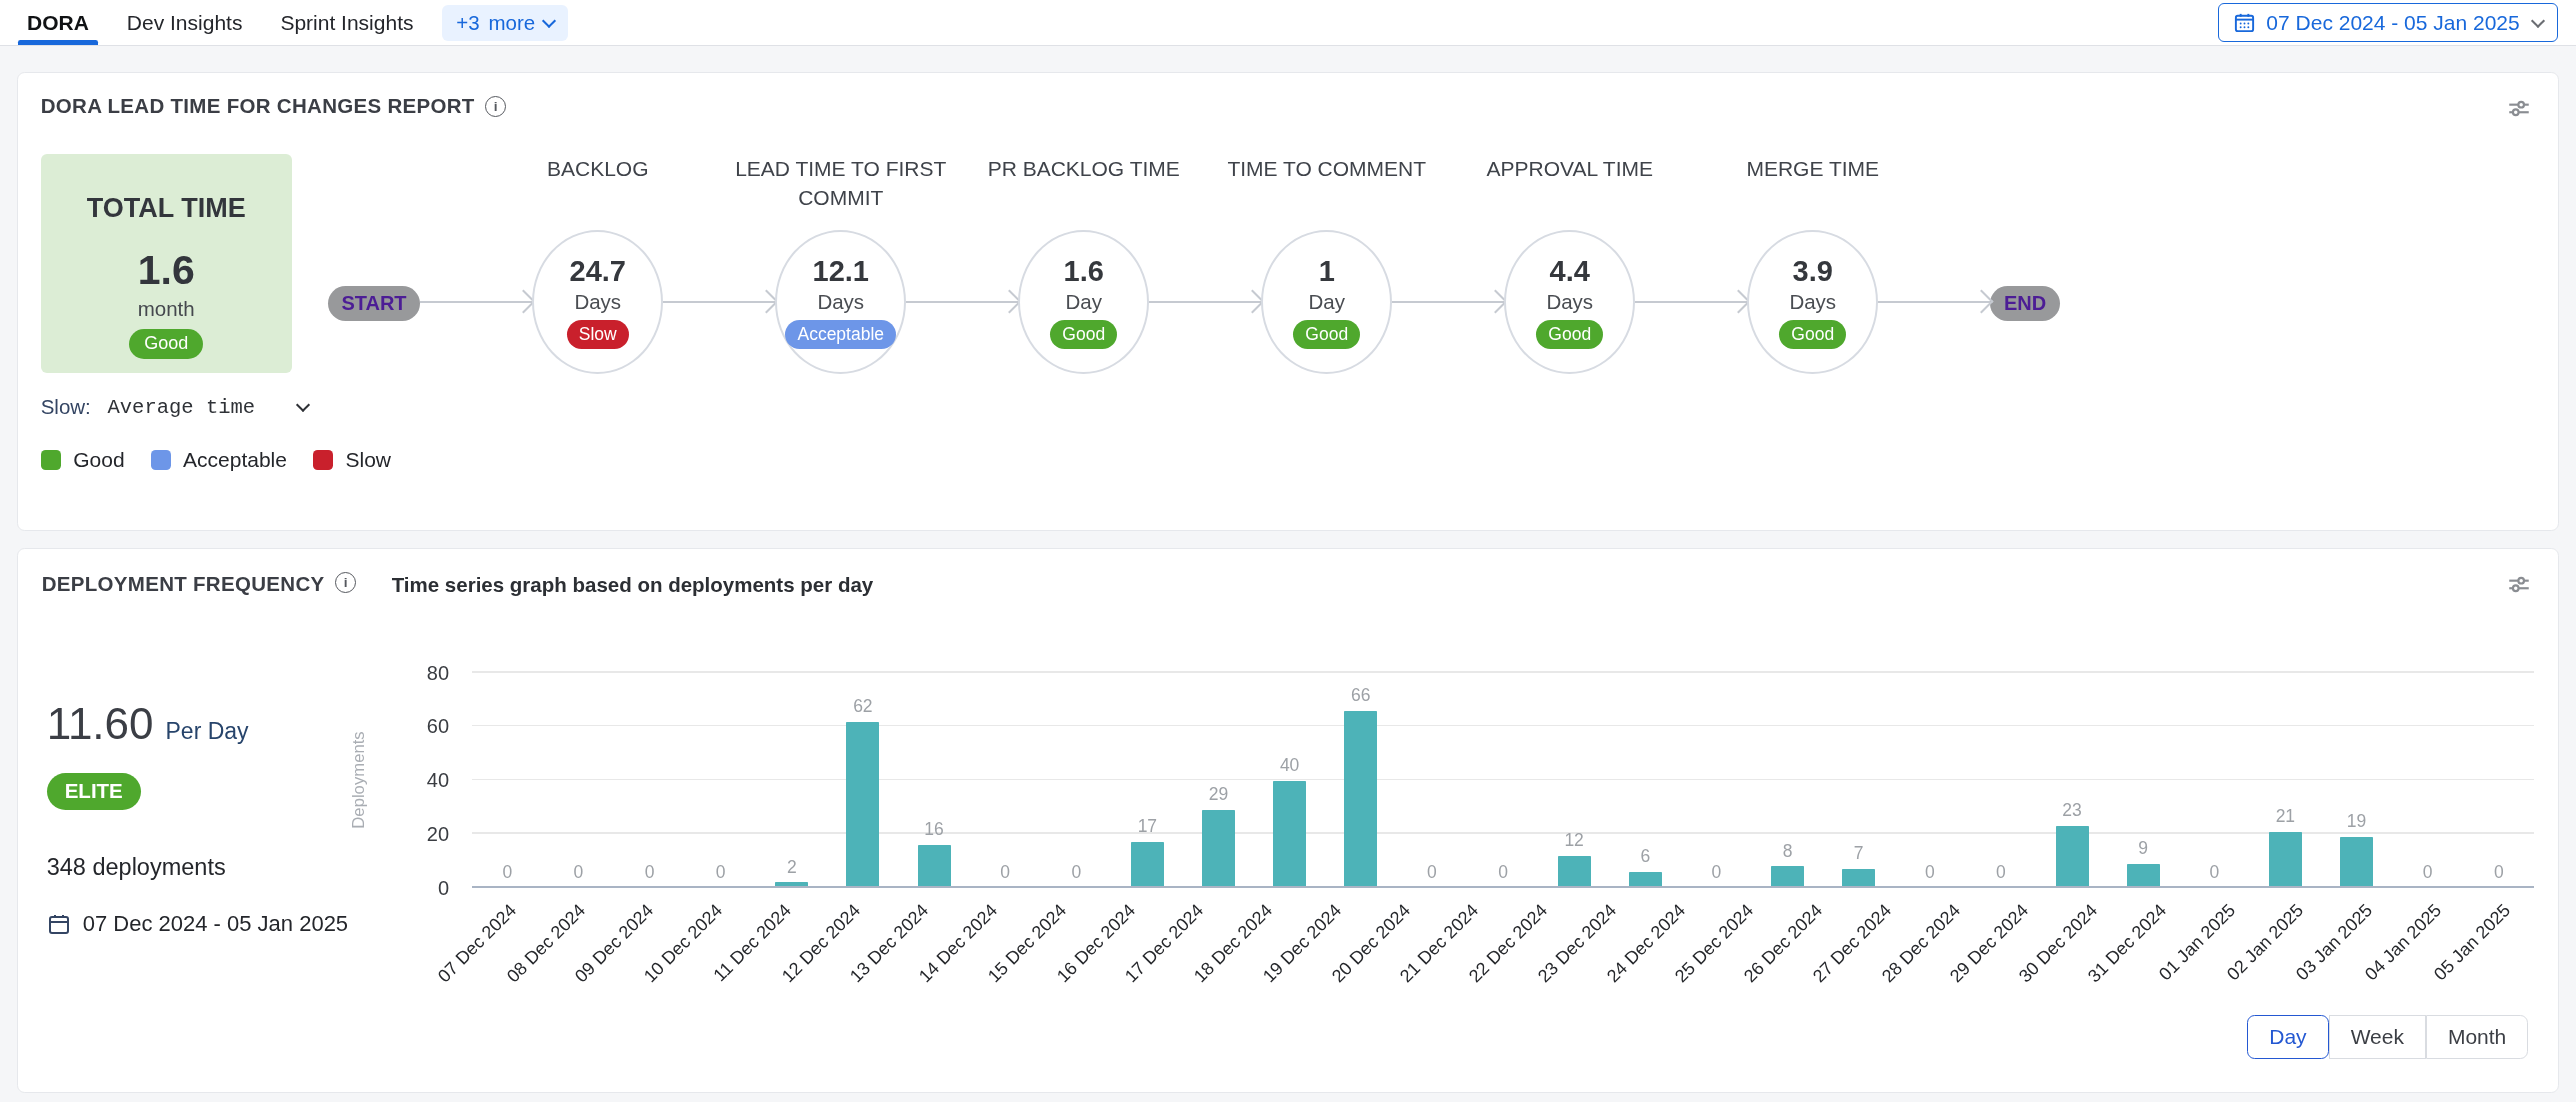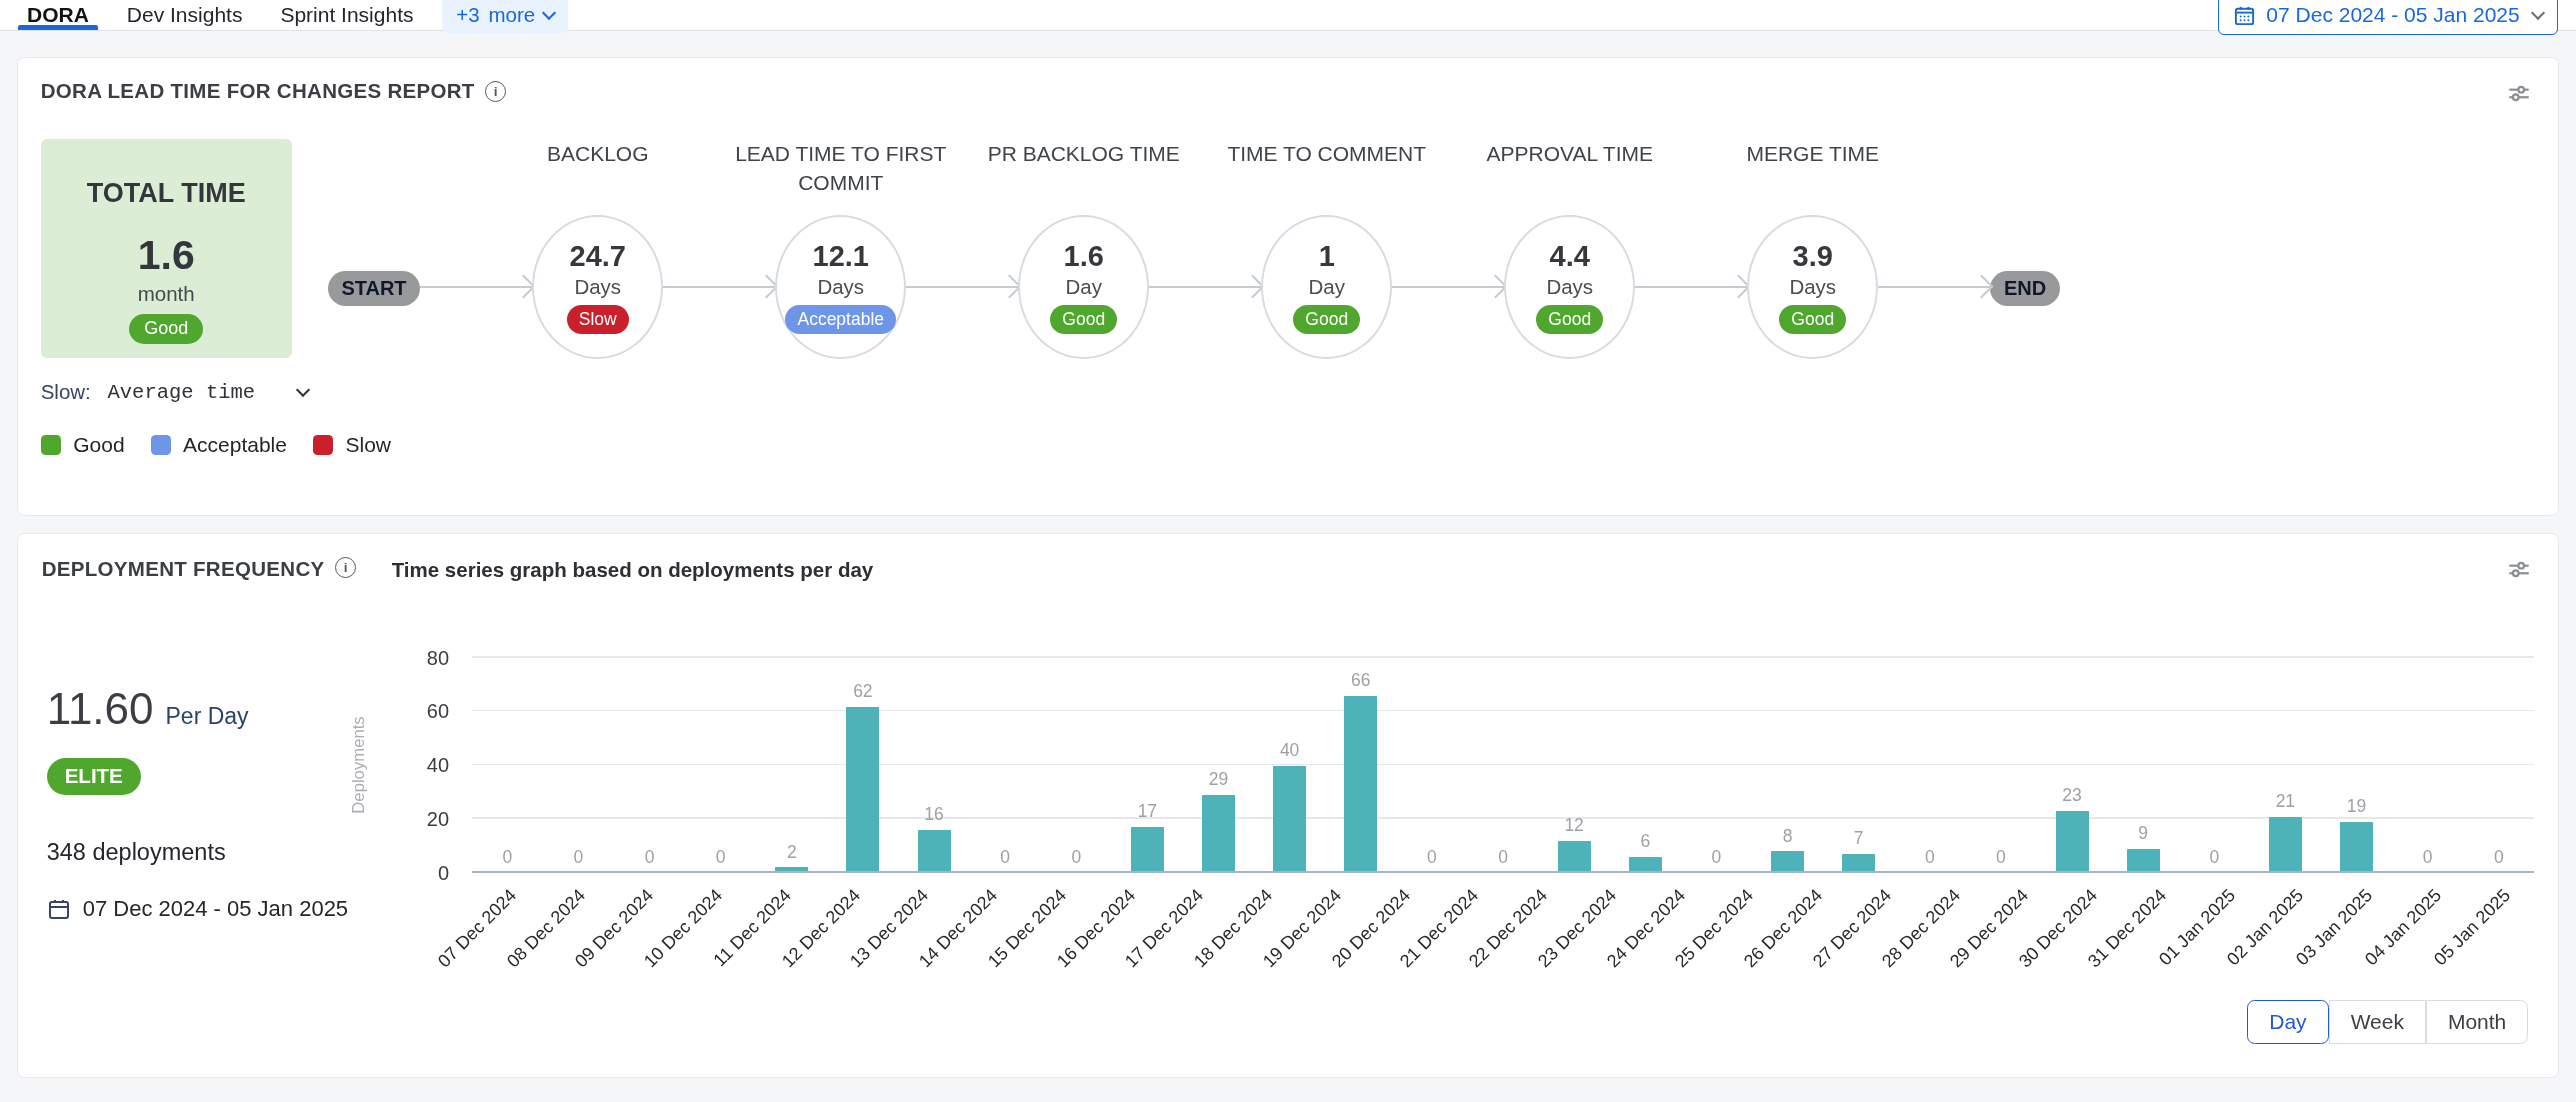--- a/index.html
+++ b/index.html
@@ -1,20 +1,20 @@
 <!DOCTYPE html>
 <html style="font-size:12px"><head>
 <meta charset="utf-8">
 <style>
   * { margin:0; padding:0; box-sizing:border-box; }
   html,body { width:2576px; height:1102px; overflow:hidden; }
   body { background:#f5f6f8; font-family:"Liberation Sans", sans-serif; color:#3d4149; }
 
   
-  .topbar { height:31px; background:#fff; border-bottom:1.5px solid #dfe1e6; display:flex; align-items:stretch; justify-content:space-between; padding:0 18px; }
+  .topbar { height:46px; background:#fff; border-bottom:1.5px solid #dfe1e6; display:flex; align-items:stretch; justify-content:space-between; padding:0 18px; }
   .tabs { display:flex; align-items:stretch; gap:20px; }
   .tab { display:flex; align-items:center; padding:0 9px; font-size:21px; color:#24262b; cursor:pointer; position:relative; }
   .tab.active { font-weight:700; color:#101214; }
   .tab.active::after { content:""; position:absolute; left:0; right:0; bottom:0; height:4.6px; background:#1868db; border-radius:2.3px 2.3px 0 0; }
   .more-chip { align-self:center; display:flex; align-items:center; gap:9px; background:#e9f2ff; color:#1868db; border-radius:6px; padding:6px 13.7px; font-size:20.5px; cursor:pointer; }
   .more-chip .plus { font-weight:500; }
   .chev { width:10px; height:10px; border-right:2.3px solid currentColor; border-bottom:2.3px solid currentColor; transform:rotate(45deg) translate(-1.5px,-1.5px); display:inline-block; }
   .datebtn { align-self:center; display:flex; align-items:center; gap:10.6px; border:1.5px solid #1868db; color:#1868db; border-radius:6px; padding:6.8px 13.7px; font-size:21px; font-weight:500; background:#fff; cursor:pointer; }
   .datebtn .chev { color:#6b6e73; margin-left:3px; }
 
@@ -28,21 +28,21 @@
   .filter-icon { position:absolute; top:23px; right:26px; cursor:pointer; }
 
   
   .flow-row { display:flex; align-items:flex-start; margin-top:36px; }
   .total-card { width:251px; height:219px; background:#dcedd5; border-radius:6px; margin-right:36px; display:flex; flex-direction:column; align-items:center; flex:none; }
   .total-title { font-size:27px; font-weight:700; color:#33363c; margin-top:39px; }
   .total-value { font-size:41px; font-weight:600; color:#33363c; margin-top:23px; }
   .total-unit { font-size:20.5px; color:#45484e; margin-top:3px; }
   .status-pill { display:inline-block; color:#fff; font-size:18px; border-radius:758px; padding:4.6px 15px; margin-top:7.6px; }
   .flow-track { display:flex; align-items:flex-start; flex:none; }
-  .flow-endpill { background:#98999b; color:#0f172a; font-size:20px; font-weight:600; border-radius:758px; padding:6px 13.7px; margin-top:132px; flex:none; }
+  .flow-endpill { background:#98999b; color:#4c1d95; font-size:20px; font-weight:600; border-radius:758px; padding:6px 13.7px; margin-top:132px; flex:none; }
   .flow-arrow { width:112px; height:1.5px; background:#c6cad1; margin-top:147px; position:relative; flex:none; }
   .flow-arrow::after { content:""; position:absolute; right:0; top:-7.6px; width:15px; height:15px; border-top:2.3px solid #c6cad1; border-right:2.3px solid #c6cad1; transform:rotate(45deg); }
   .stage { width:131px; position:relative; padding-top:76px; flex:none; }
   .stage-label { position:absolute; top:0; left:50%; transform:translateX(-50%); width:250px; text-align:center; font-size:21px; line-height:29px; color:#3f434a; }
   .stage-circle { width:131px; height:144px; border:2.3px solid #d7dbe2; border-radius:50%; background:#fff; display:flex; flex-direction:column; align-items:center; justify-content:center; }
   .stage-value { font-size:29px; font-weight:600; color:#35383d; }
   .stage-unit { font-size:20.5px; color:#4a4d52; margin-top:1.5px; }
   .stage-circle .status-pill { margin-top:6px; font-size:17.5px; padding:3.8px 12px; }
 
   .show-row { display:flex; align-items:center; gap:16.7px; margin-top:21px; font-size:20.5px; cursor:pointer; }

